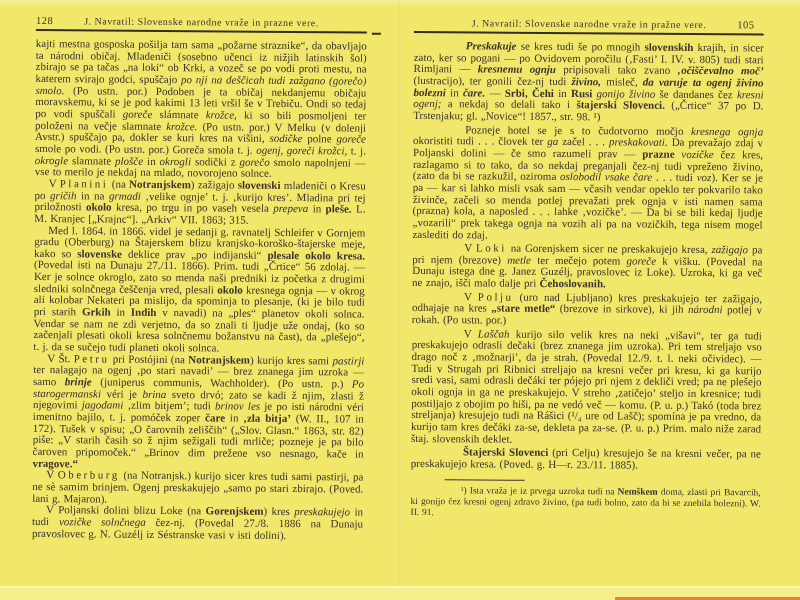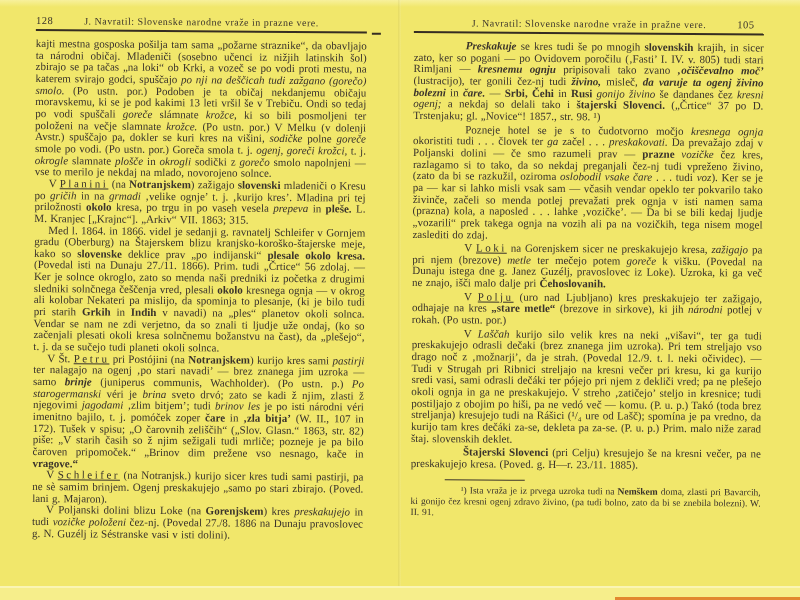--- a/index.html
+++ b/index.html
@@ -50,21 +50,21 @@
     word-spacing: .5px;
   }
   .textblock p { margin: 0; }
   .page-right .textblock p + p { margin-top: 2px; }
   .page-left  .textblock p.ind { text-indent: 14px; }
   .page-right .textblock p.ind { text-indent: 52px; }
 
   .b  { font-weight: bold; }
   .i  { font-style: italic; }
   .bi { font-weight: bold; font-style: italic; }
-  .g  { letter-spacing: 2.5px; text-decoration: underline; }
+  .g  { letter-spacing: 2.5px; }
 
   .fnsep { width: 80px; height: 1px; background: #3a332b; margin: 9px 0 5px 34px; }
   .footnote { margin-top: 0; font-size: 9.5px; line-height: 11px; }
   .footnote p.ind { text-indent: 50px !important; }
 </style>
 </head>
 <body>
 
 <div class="scan">
   <div class="top-strip"></div>
@@ -75,22 +75,22 @@
       <span class="pagenum">128</span>
       <span class="runtitle">J. Navratil: Slovenske narodne vraže in prazne vere.</span>
       <span class="pagenum-spacer"></span>
     </div>
     <div class="headrule headrule-left"></div>
     <div class="textblock">
         <p><span>kajti mestna gosposka pošilja tam sama „požarne straznike“, da obavljajo ta národni običaj. Mladeniči (sosebno učenci iz nižjih latinskih šol) zbirajo se pa tačas „na loki“ ob Krki, a vozeč se po vodi proti mestu, na katerem svirajo godci, spuščajo </span><span class="i">po nji na deščicah tudi zažgano (gorečo) smolo.</span><span> (Po ustn. por.) Podoben je ta običaj nekdanjemu običaju moravskemu, ki se je pod kakimi 13 leti vršil še v Trebiču. Ondi so tedaj po vodi spuščali </span><span class="i">goreče</span><span> slámnate </span><span class="i">krožce</span><span>, ki so bili posmoljeni ter položeni na večje slamnate </span><span class="i">krožce.</span><span> (Po ustn. por.) V Melku (v dolenji Avstr.) spuščajo pa, dokler se kuri kres na višini, </span><span class="i">sodičke</span><span> polne </span><span class="i">goreče</span><span> smole po vodi. (Po ustn. por.) Goreča smola t. j. </span><span class="i">ogenj, goreči krožci,</span><span> t. j. </span><span class="i">okrogle</span><span> slamnate </span><span class="i">plošče</span><span> in </span><span class="i">okrogli</span><span> sodički z </span><span class="i">gorečo</span><span> smolo napolnjeni — vse to merilo je nekdaj na mlado, novorojeno solnce.</span></p>
         <p class="ind"><span>V </span><span class="g">Planini</span><span> (na </span><span class="b">Notranjskem</span><span>) zažigajo </span><span class="b">slovenski</span><span> mladeniči o Kresu po </span><span class="i">gričih</span><span> in na </span><span class="i">grmadi</span><span> ‚velike ognje’ t. j. ‚kurijo kres’. Mladina pri tej priložnosti </span><span class="b">okolo</span><span> kresa, po trgu in po vaseh vesela </span><span class="i">prepeva</span><span> in </span><span class="b">pleše.</span><span> L. M. Kranjec [„Krajnc“]. „Arkiv“ VII. 1863; 315.</span></p>
         <p class="ind"><span>Med l. 1864. in 1866. videl je sedanji g. ravnatelj Schleifer v Gornjem gradu (Oberburg) na Štajerskem blizu kranjsko-koroško-štajerske meje, kako so </span><span class="b">slovenske</span><span> deklice prav „po indijanski“ </span><span class="b">plesale okolo kresa.</span><span> (Povedal isti na Dunaju 27./11. 1866). Prim. tudi „Črtice“ 56 zdolaj. — Ker je solnce okroglo, zato so menda naši predniki iz početka z drugimi sledniki solnčnega češčenja vred, plesali </span><span class="b">okolo</span><span> kresnega ognja — v okrog ali kolobar Nekateri pa mislijo, da spominja to plesanje, (ki je bilo tudi pri starih </span><span class="b">Grkih</span><span> in </span><span class="b">Indih</span><span> v navadi) na „ples“ planetov okoli solnca. Vendar se nam ne zdi verjetno, da so znali ti ljudje uže ondaj, (ko so začenjali plesati okoli kresa solnčnemu božanstvu na čast), da „plešejo“, t. j. da se sučejo tudi planeti okoli solnca.</span></p>
         <p class="ind"><span>V Št. </span><span class="g">Petru</span><span> pri Postójini (na </span><span class="b">Notranjskem</span><span>) kurijo kres sami </span><span class="i">pastirji</span><span> ter nalagajo na ogenj ‚po stari navadi’ — brez znanega jim uzroka — samo </span><span class="bi">brinje</span><span> (juniperus communis, Wachholder). (Po ustn. p.) </span><span class="i">Po starogermanski</span><span> véri je </span><span class="i">brina</span><span> sveto drvó; zato se kadi ž njim, zlasti ž njegovimi </span><span class="i">jagodami</span><span> ‚zlim bitjem’; tudi </span><span class="i">brinov les</span><span> je po isti národni véri imenitno bajilo, t. j. pomóček zoper </span><span class="b">čare</span><span> in </span><span class="b">‚zla bitja’</span><span> (W. II., 107 in 172). Tušek v spisu; „O čarovnih zeliščih“ („Slov. Glasn.“ 1863, str. 82) piše: „V starih časih so ž njim sežigali tudi mrliče; pozneje je pa bilo čaroven pripomoček.“ „Brinov dim prežene vso nesnago, kače in </span><span class="b">vragove.“</span></p>
-        <p class="ind"><span>V </span><span class="g">Schleifer</span><span> (na Notranjsk.) kurijo sicer kres tudi sami pastirji, pa ne sè samim brinjem. Ogenj preskakujejo „samo po stari zbirajo. (Poved. lani g. Majaron).</span></p>
-        <p class="ind"><span>V Poljanski dolini blizu Loke (na </span><span class="b">Gorenjskem</span><span>) kres </span><span class="i">preskakujejo</span><span> in tudi </span><span class="i">vozičke položeni</span><span> čez-nj. (Povedal 27./8. 1886 na Dunaju pravoslovec g. N. Guzélj iz Séstranske vasi v isti dolini).</span></p>
+        <p class="ind"><span>V </span><span class="g">Oberburg</span><span> (na Notranjsk.) kurijo sicer kres tudi sami pastirji, pa ne sè samim brinjem. Ogenj preskakujejo „samo po stari zbirajo. (Poved. lani g. Majaron).</span></p>
+        <p class="ind"><span>V Poljanski dolini blizu Loke (na </span><span class="b">Gorenjskem</span><span>) kres </span><span class="i">preskakujejo</span><span> in tudi </span><span class="i">vozičke solnčnega</span><span> čez-nj. (Povedal 27./8. 1886 na Dunaju pravoslovec g. N. Guzélj iz Séstranske vasi v isti dolini).</span></p>
       </div>
   </div>
 
   <div class="page page-right">
     <div class="pagehead">
       <span class="pagenum-spacer"></span>
       <span class="runtitle">J. Navratil: Slovenske narodne vraže in pražne vere.</span>
       <span class="pagenum">105</span>
     </div>
     <div class="headrule"></div>

